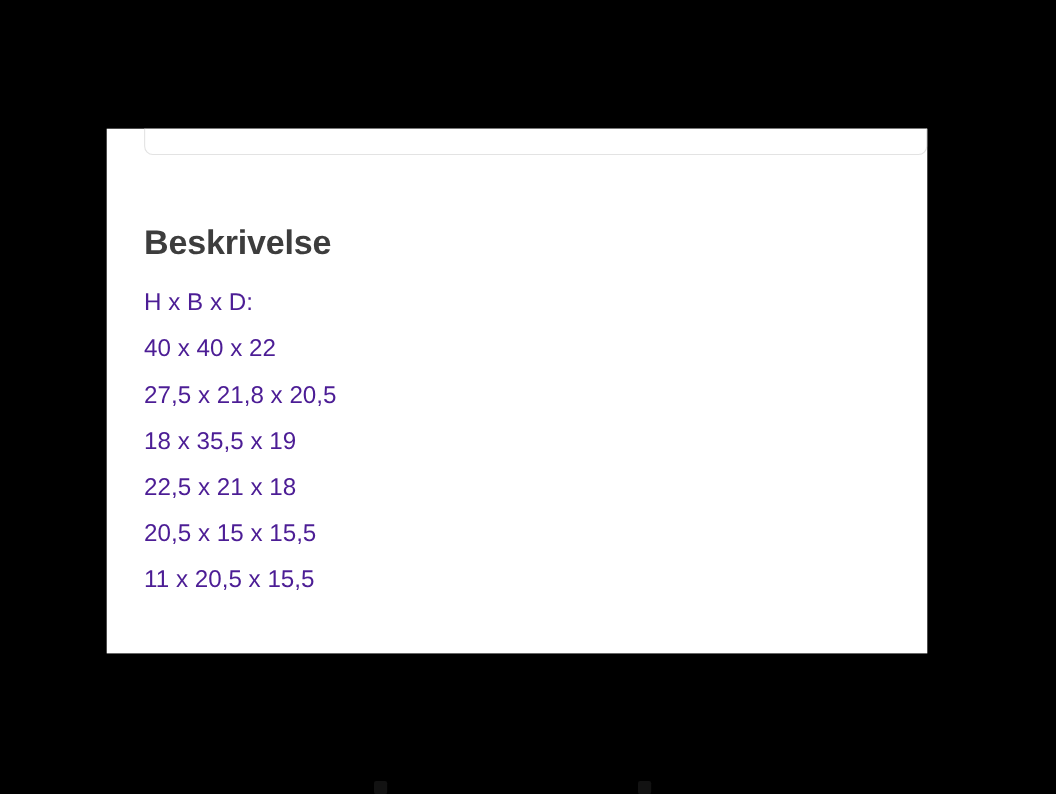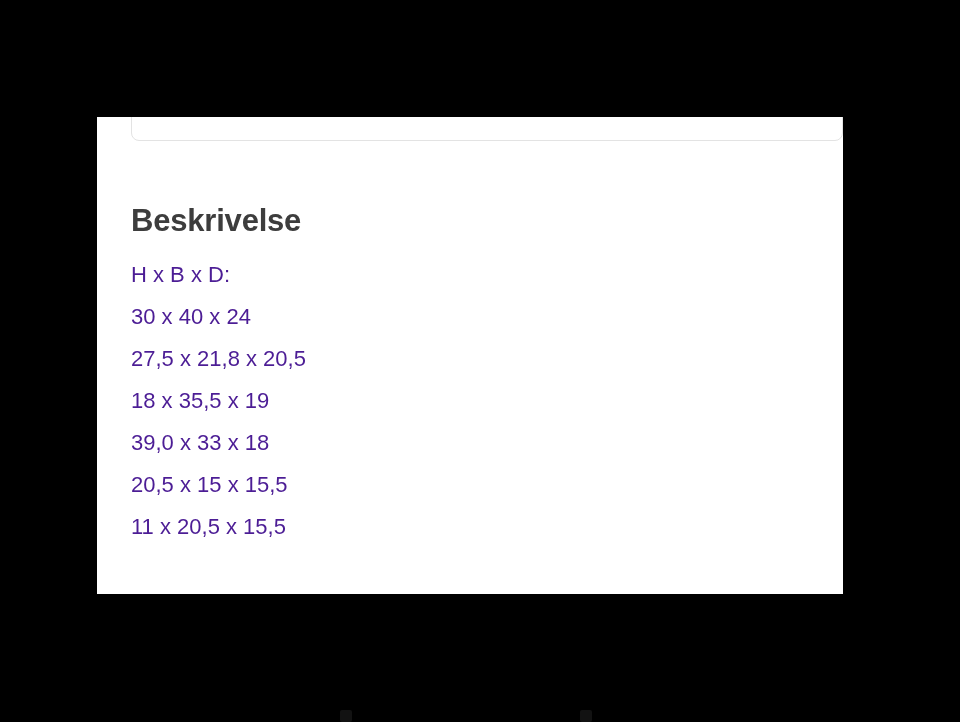--- a/index.html
+++ b/index.html
@@ -112,24 +112,24 @@
 
     <div id="partial-box"></div>
 
     <div id="content">
 
       <h1 id="heading">Beskrivelse</h1>
 
 
       <div id="dims">
         <p class="body-line">H x B x D:</p>
-        <p class="body-line">30 x 40 x 24</p>
+        <p class="body-line">40 x 40 x 22</p>
         <p class="body-line">27,5 x 21,8 x 20,5</p>
         <p class="body-line">18 x 35,5 x 19</p>
-        <p class="body-line">39,0 x 33 x 18</p>
+        <p class="body-line">22,5 x 21 x 18</p>
         <p class="body-line">20,5 x 15 x 15,5</p>
         <p class="body-line">11 x 20,5 x 15,5</p>
       </div>
 
     </div>
   </div>
 
   <div id="bottom-bar">
     <div class="nav-mark" id="nav-mark-left"></div>
     <div class="nav-mark" id="nav-mark-right"></div>

